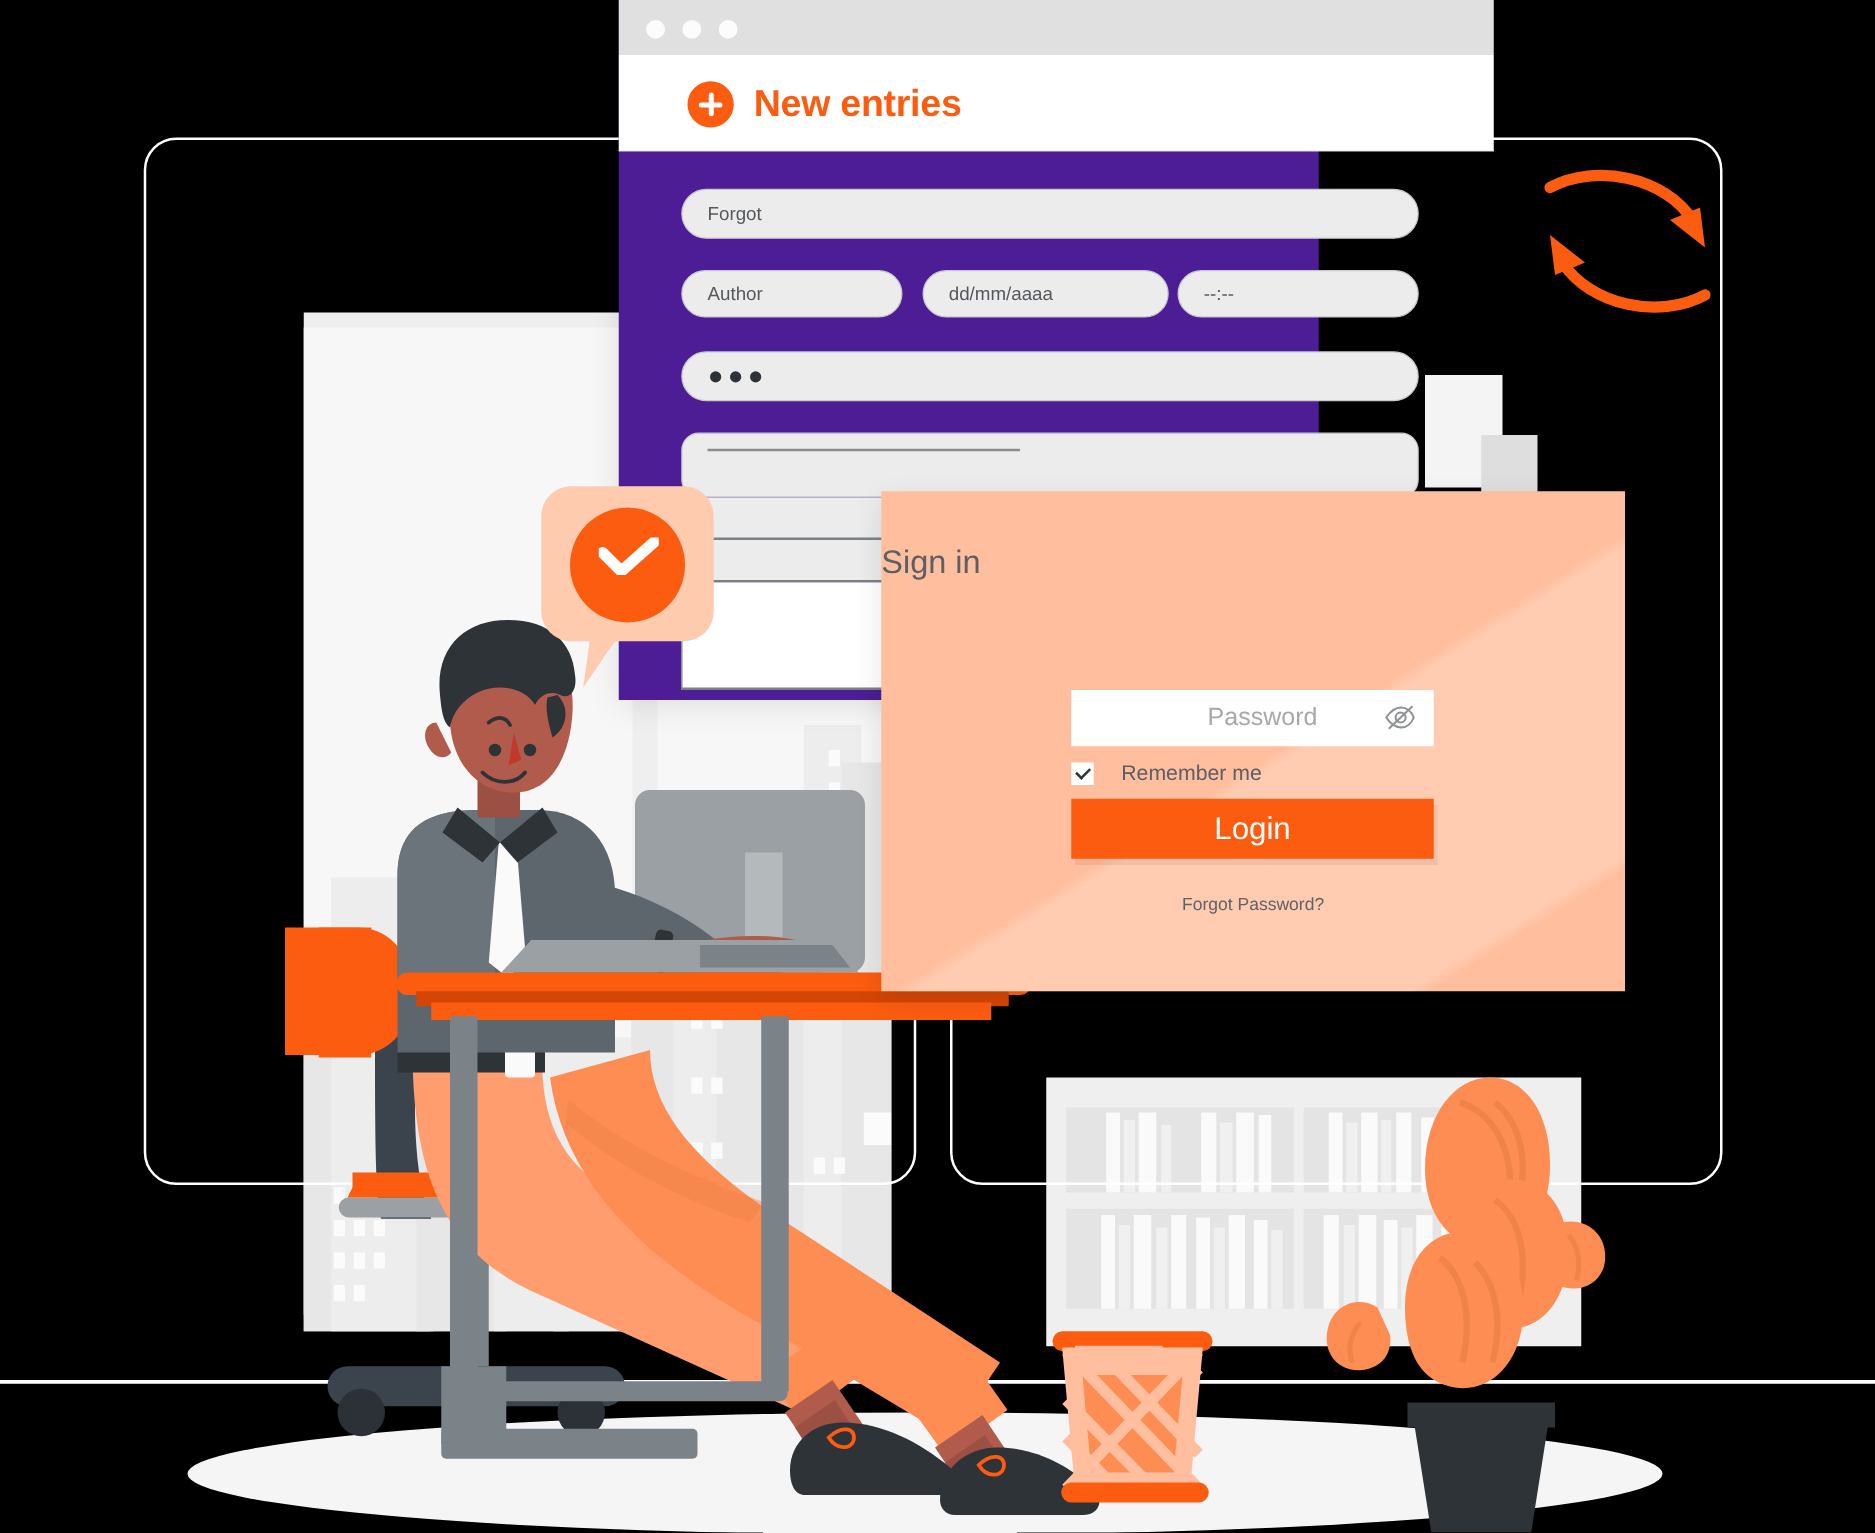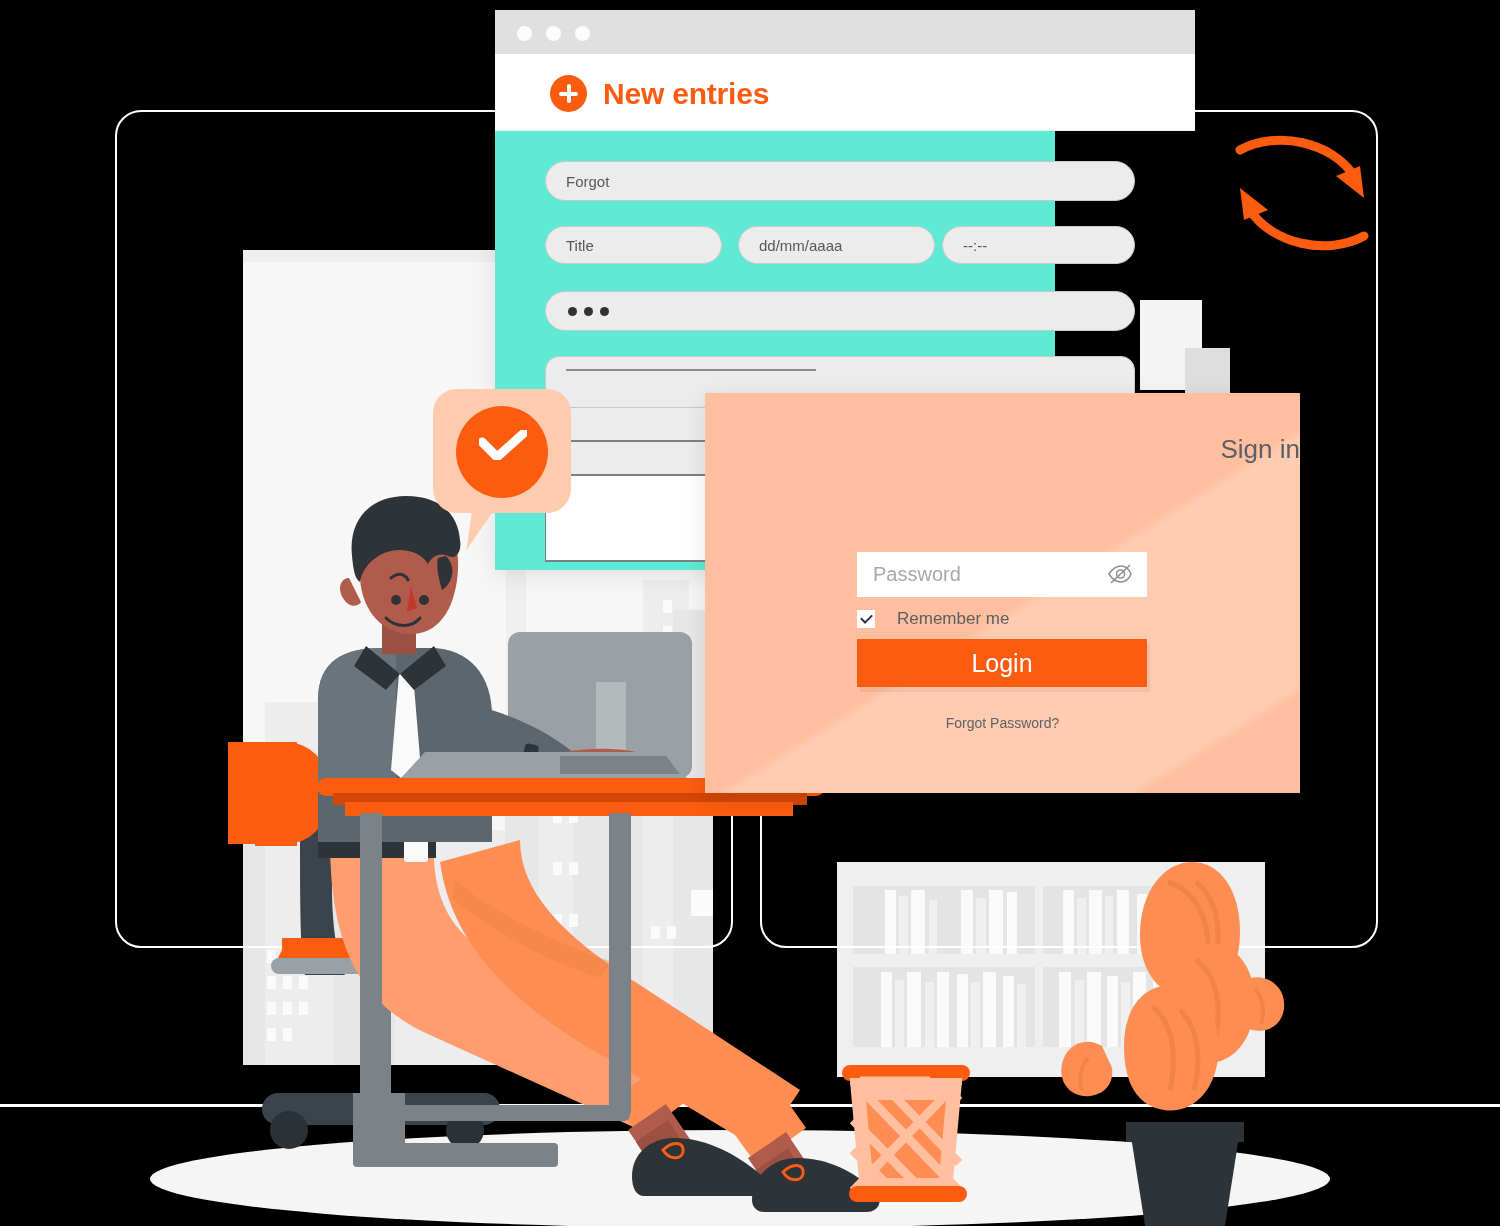--- a/index.html
+++ b/index.html
@@ -30,21 +30,21 @@
 
   
   #ground{left:150px;top:1130px;width:1180px;height:98px;background:#f5f5f5;border-radius:50%;}
   #floorline{left:0px;top:1104px;width:1500px;height:3px;background:#ffffff;}
 
   
   #backcard{left:1140px;top:300px;width:62px;height:90px;background:#f4f4f4;}
   #backcard2{left:1185px;top:348px;width:45px;height:60px;background:#dedede;}
 
   
-  #browser{left:495px;top:0px;width:560px;height:560px;background:#5eead4;box-shadow:0 4px 24px rgba(0,0,0,.10);margin-top:10px;}
+  #browser{left:495px;top:0px;width:560px;height:560px;background:#4c1d95;box-shadow:0 4px 24px rgba(0,0,0,.10);}
   #titlebar{position:absolute;left:0;top:0;width:700px;height:44px;background:#e0e0e0;}
   .dot{position:absolute;top:16px;width:15px;height:15px;border-radius:50%;background:#fcfcfc;}
   #dot1{left:22px;} #dot2{left:51px;} #dot3{left:80px;}
   #hdr{position:absolute;left:0;top:44px;width:700px;height:76px;background:#fff;border-bottom:1px solid #f0f0f0;}
   #plus-badge{position:absolute;left:55px;top:21px;width:37px;height:37px;border-radius:50%;background:#fb5c10;}
   #plus-badge:before,#plus-badge:after{content:"";position:absolute;background:#fff;border-radius:2px;}
   #plus-badge:before{left:9px;top:16.5px;width:19px;height:4px;}
   #plus-badge:after{left:16.5px;top:9px;width:4px;height:19px;}
   #newentries{position:absolute;left:108px;top:23px;font-size:30px;font-weight:bold;color:#fb5c10;letter-spacing:-.2px;}
 
@@ -66,25 +66,25 @@
   
   #bubble{left:433px;top:389px;width:138px;height:124px;background:#ffcbae;border-radius:24px;}
   #bubble-tail{left:470px;top:500px;width:0;height:0;border-left:26px solid #ffcbae;border-bottom:52px solid transparent;transform:rotate(8deg);}
   #check-circle{left:456px;top:406px;width:92px;height:92px;border-radius:50%;background:#fb5c10;}
   #check-mark{left:479px;top:430px;width:48px;height:30px;}
 
   
   #signin{left:705px;top:393px;width:595px;height:400px;background:#ffbe9d;box-shadow:0 6px 22px rgba(0,0,0,.10);overflow:hidden;}
   #sheen{position:absolute;left:-40px;top:-40px;width:760px;height:700px;
          background:linear-gradient(148deg,rgba(255,255,255,0) 40%,rgba(255,255,255,.20) 41%,rgba(255,255,255,.20) 62%,rgba(255,255,255,0) 63%);}
-  #signin-title{position:absolute;left:0;top:41px;width:595px;text-align:right;font-size:26px;color:#5c5f63;}
+  #signin-title{position:absolute;left:0;top:41px;width:595px;text-align:left;font-size:26px;color:#5c5f63;}
   .sfld{position:absolute;left:152px;width:290px;height:45px;background:#fff;display:flex;align-items:center;
         padding-left:16px;box-sizing:border-box;color:#a8a8a8;font-size:20px;}
   #s-email{top:90px;}
-  #s-pass{top:159px;}
+  #s-pass{top:159px;justify-content:center;}
   #eye-icon{position:absolute;right:14px;top:11px;width:26px;height:22px;}
   #remember-row{position:absolute;left:152px;top:216px;display:flex;align-items:center;}
   #remember-box{width:18px;height:18px;background:#fff;position:relative;}
   #remember-box:after{content:"";position:absolute;left:4px;top:4px;width:9px;height:5px;border-left:2.4px solid #2e3338;border-bottom:2.4px solid #2e3338;transform:rotate(-45deg);}
   #remember-label{margin-left:22px;font-size:17px;color:#5c5f63;}
   #login-btn{position:absolute;left:152px;top:246px;width:290px;height:48px;background:#fb5c10;color:#fff;
              font-size:25px;display:flex;align-items:center;justify-content:center;box-shadow:3px 5px 0 rgba(0,0,0,.06);cursor:pointer;}
   #forgot{position:absolute;left:0;top:322px;width:595px;text-align:center;font-size:14px;color:#5f6267;cursor:pointer;}
 
   
@@ -230,21 +230,21 @@
     </div>
     <div id="hdr">
       <div id="plus-badge"></div>
       <div id="newentries">New entries</div>
     </div>
 
     <div class="fld" id="f-title">
       <span>Forgot</span>
     </div>
     <div class="fld" id="f-author">
-      <span>Title</span>
+      <span>Author</span>
     </div>
     <div class="fld" id="f-date">
       <span>dd/mm/aaaa</span>
     </div>
     <div class="fld" id="f-time">
       <span>--:--</span>
     </div>
     <div class="fld" id="f-dots">
       <span class="ddot"></span>
       <span class="ddot"></span>

